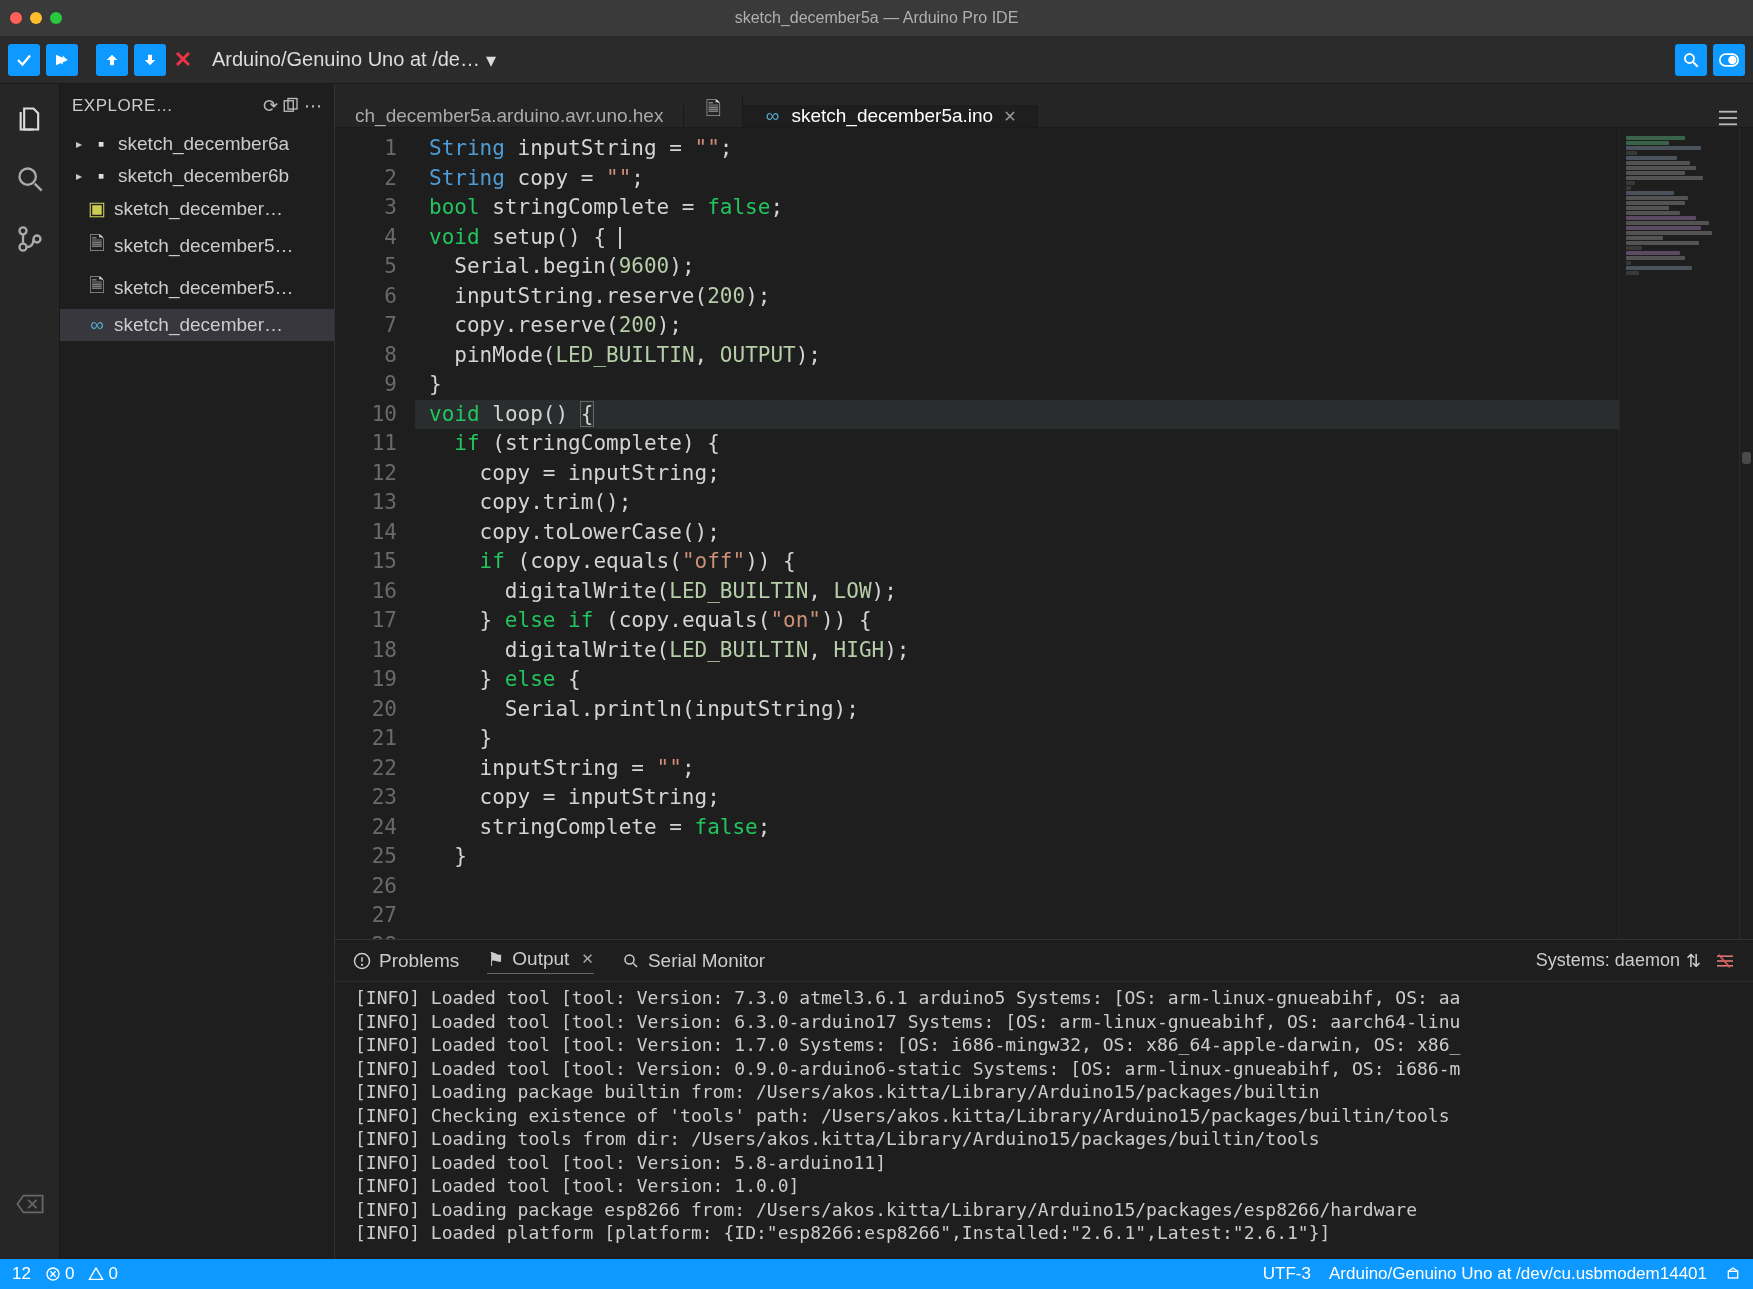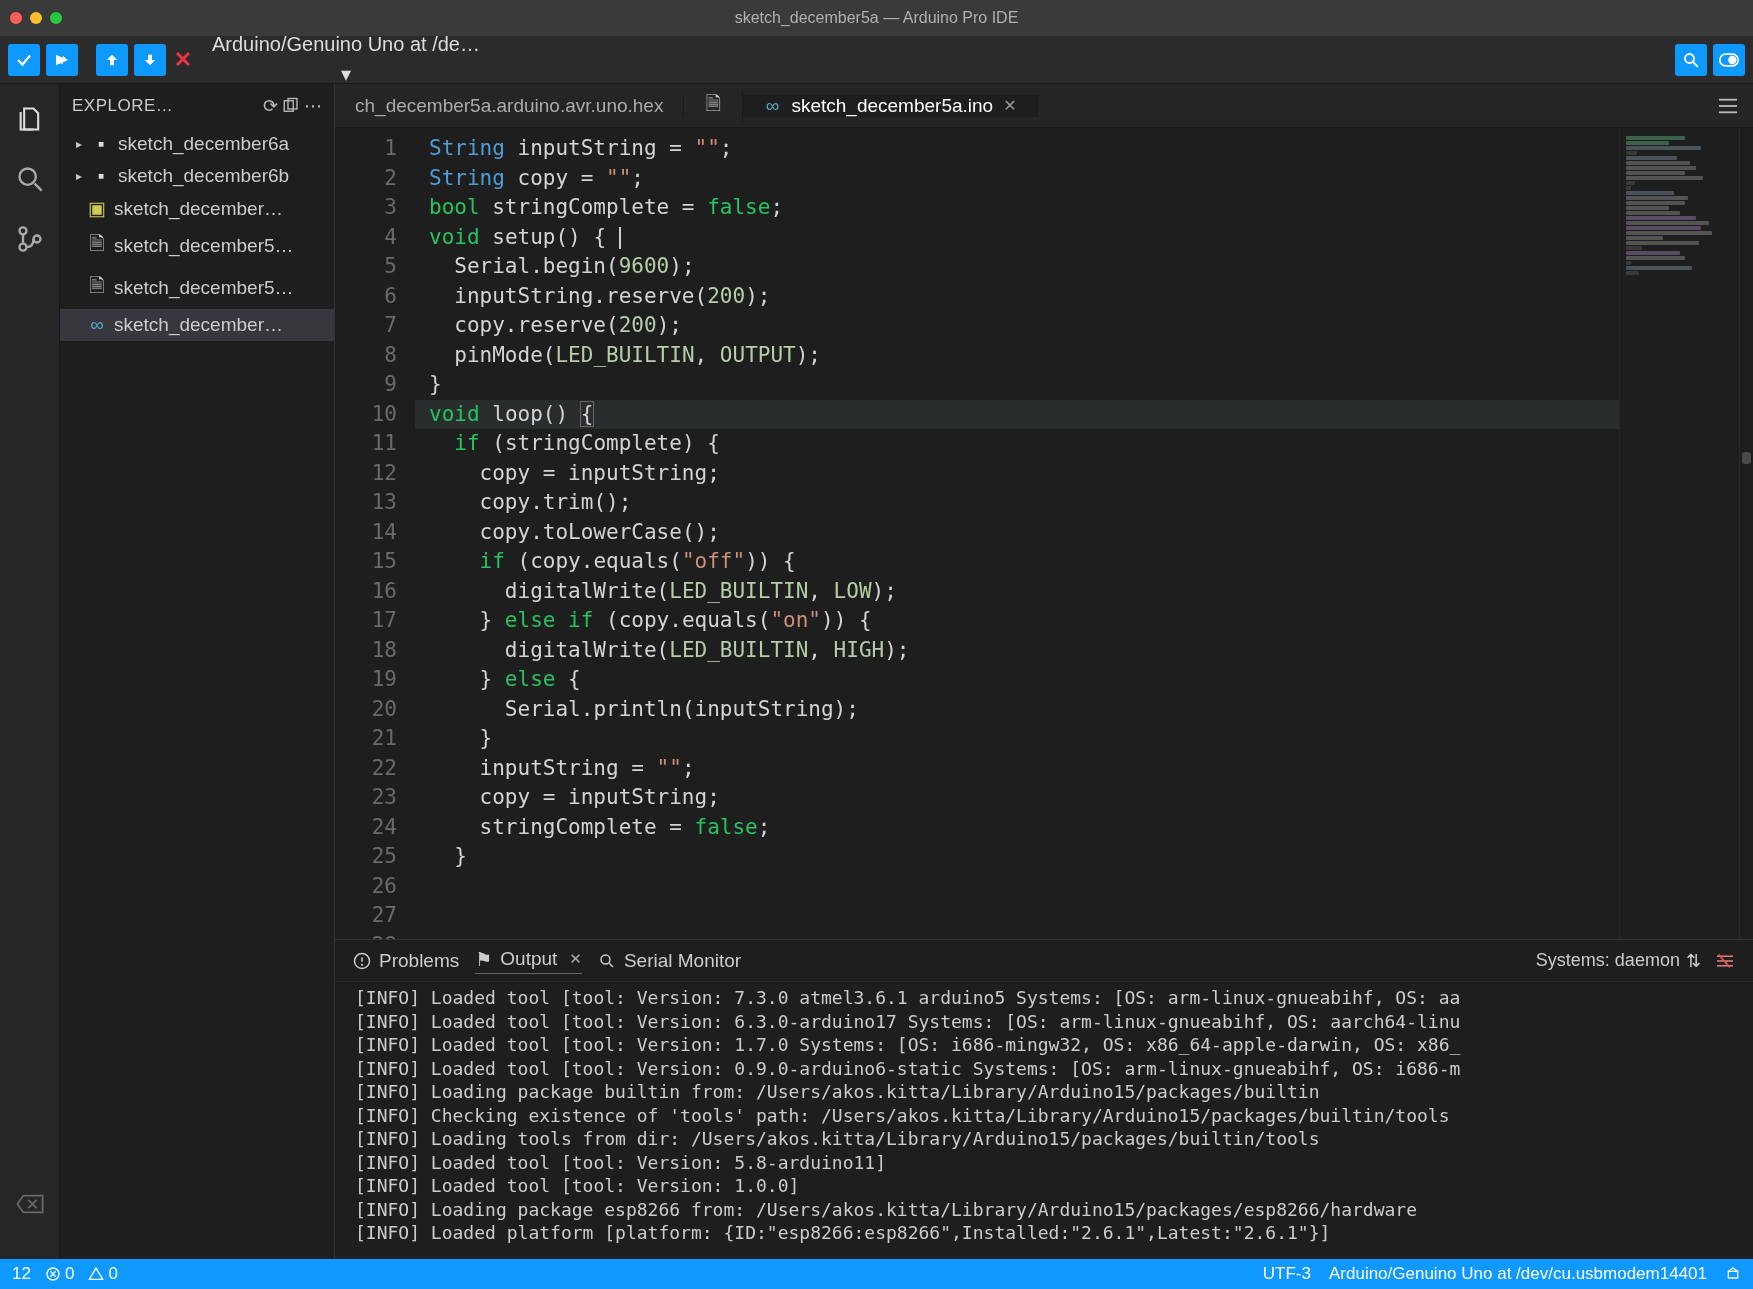--- a/index.html
+++ b/index.html
@@ -39,21 +39,21 @@
 }
 .tb-btn {
   width: 32px; height: 32px;
   background: #0d99ff;
   border-radius: 3px;
   display:flex; align-items:center; justify-content:center;
   color:#fff;
 }
 .tb-sep { width:6px; }
 .tb-x { color:#e34; width:22px; text-align:center; font-size:22px; font-weight:bold;}
-.board-picker { color:#ddd; font-size:20px; padding:0 12px; display:flex; align-items:center; gap:6px;flex-direction:column; }
+.board-picker { color:#ddd; font-size:20px; padding:0 12px; display:flex; align-items:center; gap:6px; }
 .spacer { flex:1; }
 .main { flex:1; display:flex; min-height:0; }
 .activity-bar {
   width: 60px;
   background: #262626;
   display:flex; flex-direction:column; align-items:center;
   padding-top:20px; gap:30px;
   border-right:1px solid #1a1a1a;
 }
 .ab-icon { color:#aaa; width:30px; height:30px; display:flex; align-items:center; justify-content:center; }
@@ -79,21 +79,21 @@
 }
 .file-item.folder::before { content:"▸"; color:#ccc; font-size:12px; margin-right:2px;}
 .file-item.selected { background:#37373d; }
 .f-icon { width:18px; text-align:center; }
 .f-icon.folder { color:#ddd; }
 .f-icon.red { color:#cc5; }
 .f-icon.file { color:#ccc; }
 .f-icon.link { color:#5ac; }
 .editor-area { flex:1; display:flex; flex-direction:column; min-width:0; }
 .tabs {
-  height:44px; background:#252526; display:flex; align-items:center;
+  height:44px; background:#252526; display:flex; align-items:flex-end;
   border-bottom:1px solid #1a1a1a;
 }
 .tab {
   display:flex; align-items:center; gap:10px; padding:0 20px;
   color:#aaa; font-size:19px; border-right:1px solid #1a1a1a;
   white-space:nowrap;
 }
 .tab.active { background:#1e1e1e; color:#fff; }
 .tab-close { color:#999; font-size:16px; }
 .tabs-actions { margin-left:auto; padding:0 14px; display:flex; align-items:center; }
@@ -121,21 +121,21 @@
 .vscroll { width:14px; background:#1e1e1e; border-left:1px solid #2a2a2a; position:relative;}
 .vthumb { position:absolute; left:2px; right:2px; top:40%; height:12px; background:#4a4a4a; border-radius:3px;}
 .cursor {
   display:inline-block; width:2px; height:22px; background:#ccc; vertical-align:middle;
 }
 .panel {
   height:320px; background:#1e1e1e; border-top:1px solid #333;
   display:flex; flex-direction:column;
 }
 .panel-tabs {
-  height:42px; display:flex; align-items:center; padding:0 18px; gap:16px;
+  height:42px; display:flex; align-items:center; padding:0 18px; gap:28px;
   border-bottom:1px solid #2a2a2a;
 }
 .pt { display:flex; align-items:center; gap:8px; color:#ccc; font-size:19px; }
 .pt-x { color:#aaa; font-size:15px; margin-left:4px;}
 .panel-right { margin-left:auto; display:flex; align-items:center; gap:14px; color:#ccc; }
 .panel-body {
   flex:1; overflow:hidden; padding:4px 20px;
   font-family:"Menlo","Consolas",monospace; font-size:18px; line-height:23.5px;
   color:#ccc; white-space:pre;
 }

